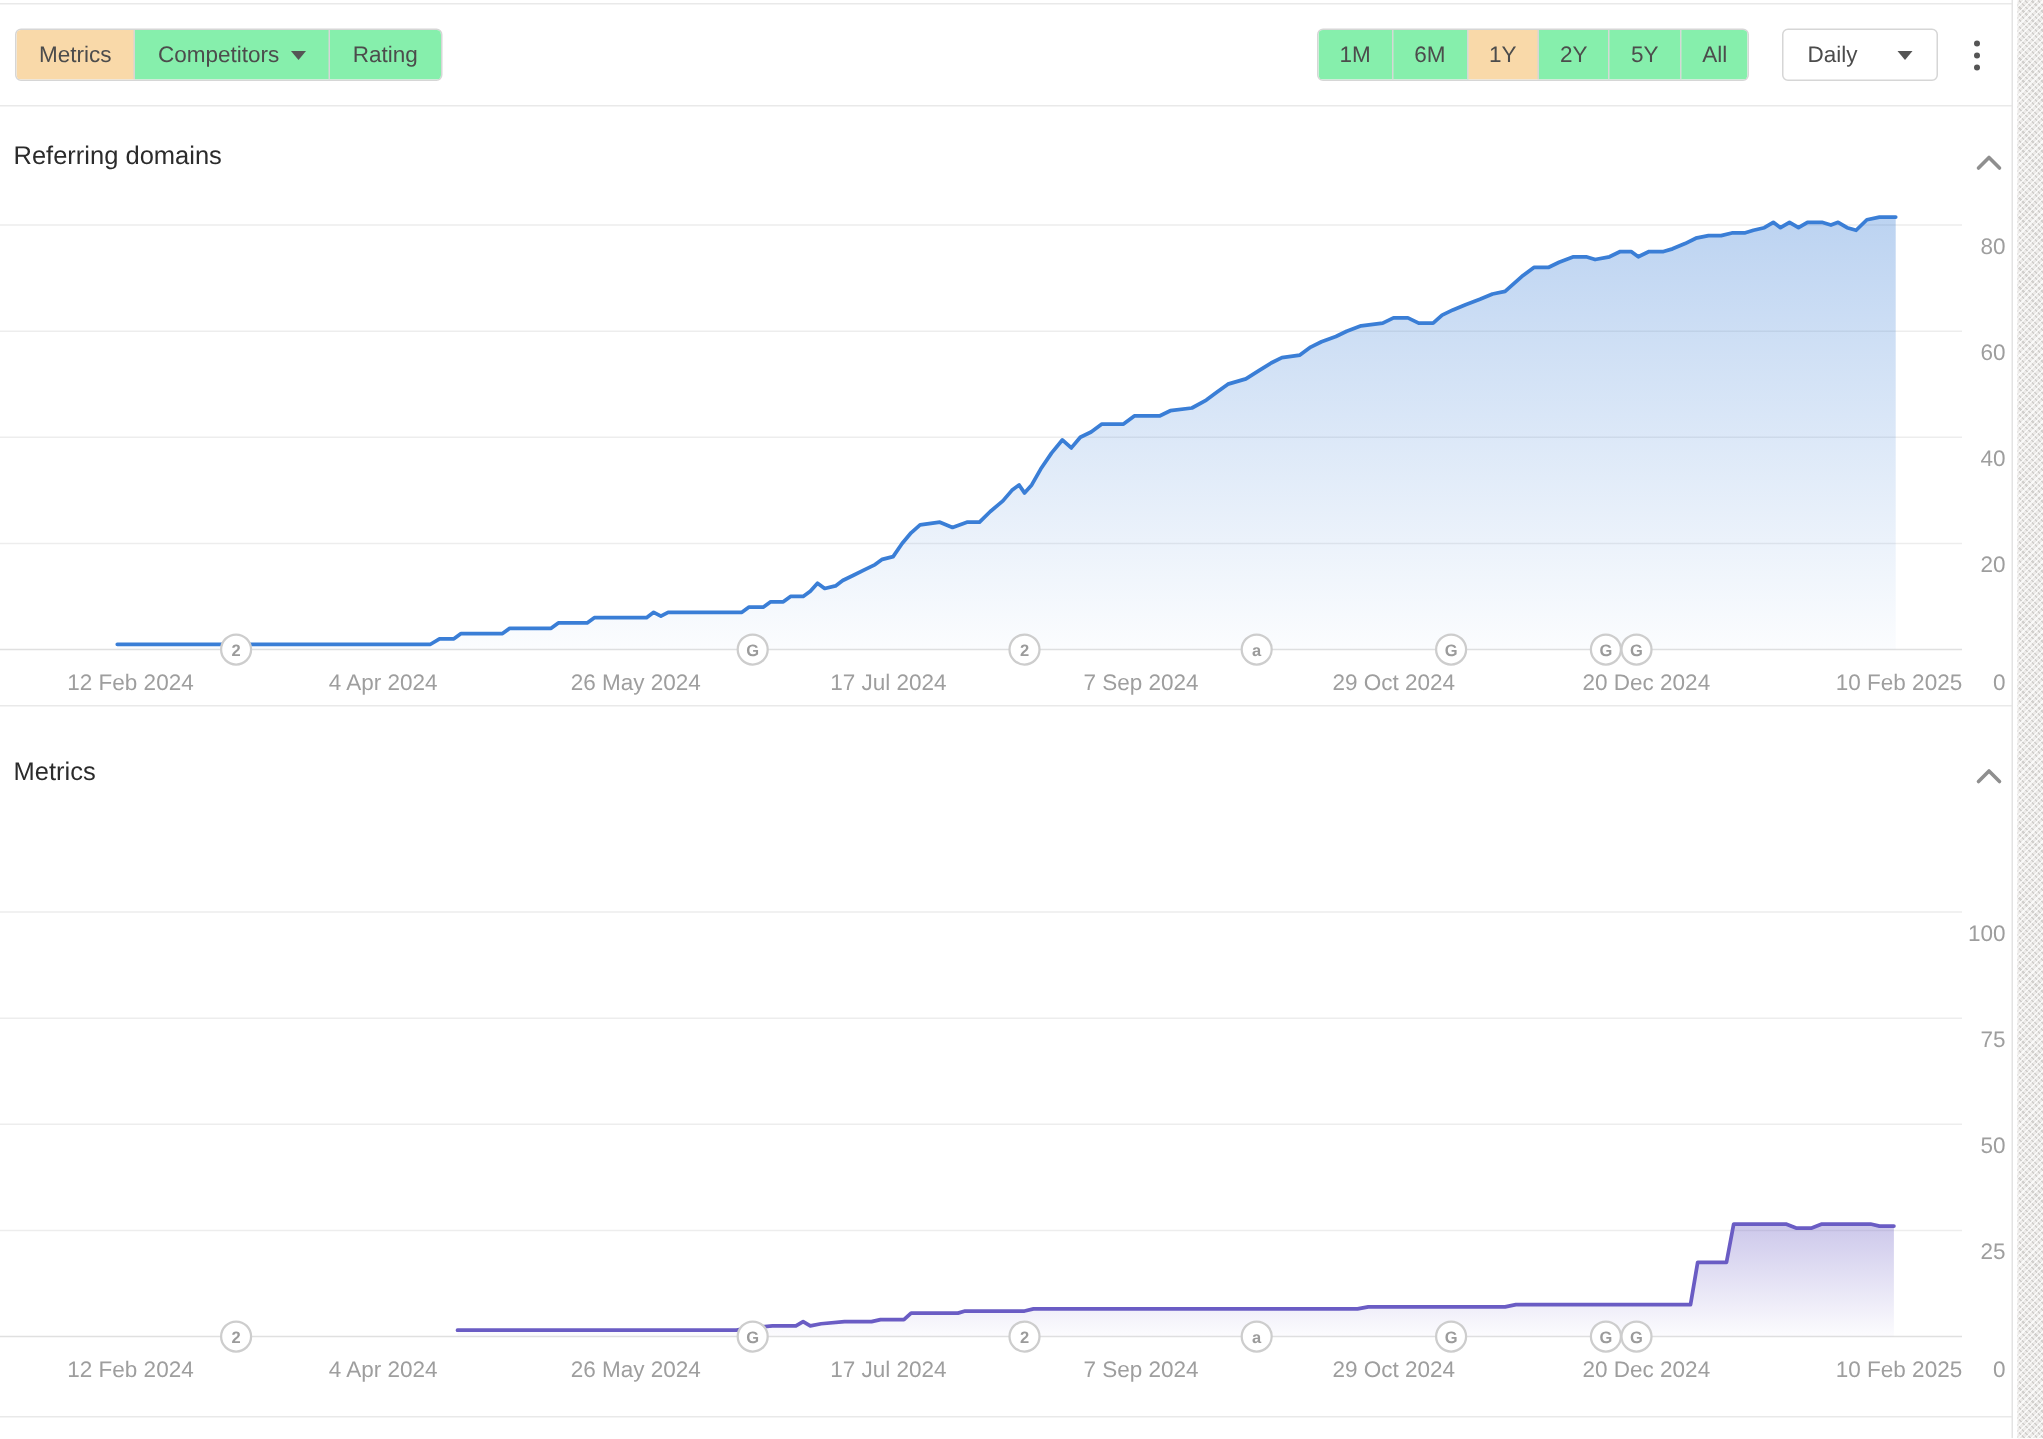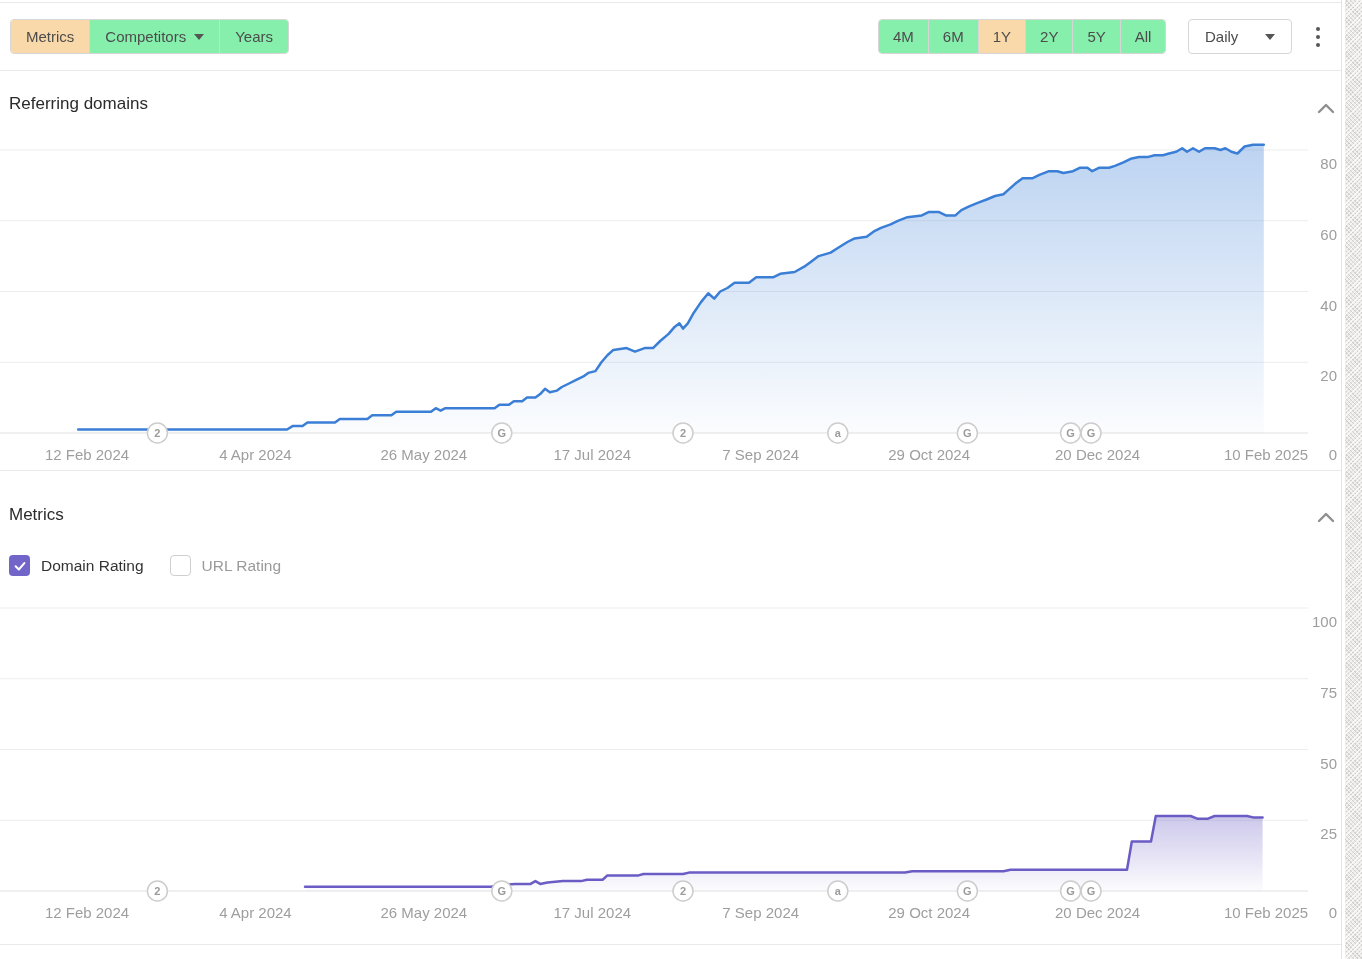--- a/index.html
+++ b/index.html
@@ -75,27 +75,27 @@
   <div class="toolbar">
     <div class="btn-group left-group">
       <button class="btn selected">
         <span>Metrics</span>
       </button>
       <button class="btn">
         <span>Competitors</span>
         <span class="caret-down"></span>
       </button>
       <button class="btn">
-        <span>Years</span>
+        <span>Rating</span>
       </button>
     </div>
 
     <div class="btn-group range-group">
       <button class="btn">
-          <span>4M</span>
+          <span>1M</span>
         </button>
       <button class="btn">
           <span>6M</span>
         </button>
       <button class="btn selected">
           <span>1Y</span>
         </button>
       <button class="btn">
           <span>2Y</span>
         </button>
@@ -188,34 +188,20 @@
 
   <div class="hairline" style="top:470px;"></div>
 
   <div class="section-title" style="top:505px;">Metrics</div>
   <button class="collapse-btn" style="top:506px;">
     <svg width="28" height="24" viewBox="0 0 28 24">
       <polyline points="7,15 14,8 21,15" fill="none" stroke="#8f8f8f" stroke-width="2.4" stroke-linecap="round" stroke-linejoin="round"></polyline>
     </svg>
   </button>
 
-  <div class="checks">
-    <div class="check-item">
-      <span class="checkbox checked">
-        <svg width="14" height="14" viewBox="0 0 24 24">
-          <path d="M4.5 12.5l5.5 5.5 9.5-11" fill="none" stroke="#fff" stroke-width="3.4" stroke-linecap="round" stroke-linejoin="round"></path>
-        </svg>
-      </span>
-      <span class="check-label">Domain Rating</span>
-    </div>
-    <div class="check-item">
-      <span class="checkbox unchecked"></span>
-      <span class="check-label muted">URL Rating</span>
-    </div>
-  </div>
 
   <div class="chart-host" style="top:598px;" id="chart-dr">
       <svg width="1342" height="330" viewBox="0 0 1342 330">
         <line x1="0" y1="222.25" x2="1308" y2="222.25" stroke="#ededed" stroke-width="1"></line>
         <text x="1337" y="241.25" text-anchor="end" font-size="15" fill="#9e9e9e">25</text>
         <line x1="0" y1="151.5" x2="1308" y2="151.5" stroke="#ededed" stroke-width="1"></line>
         <text x="1337" y="170.5" text-anchor="end" font-size="15" fill="#9e9e9e">50</text>
         <line x1="0" y1="80.75" x2="1308" y2="80.75" stroke="#ededed" stroke-width="1"></line>
         <text x="1337" y="99.75" text-anchor="end" font-size="15" fill="#9e9e9e">75</text>
         <line x1="0" y1="10" x2="1308" y2="10" stroke="#ededed" stroke-width="1"></line>

